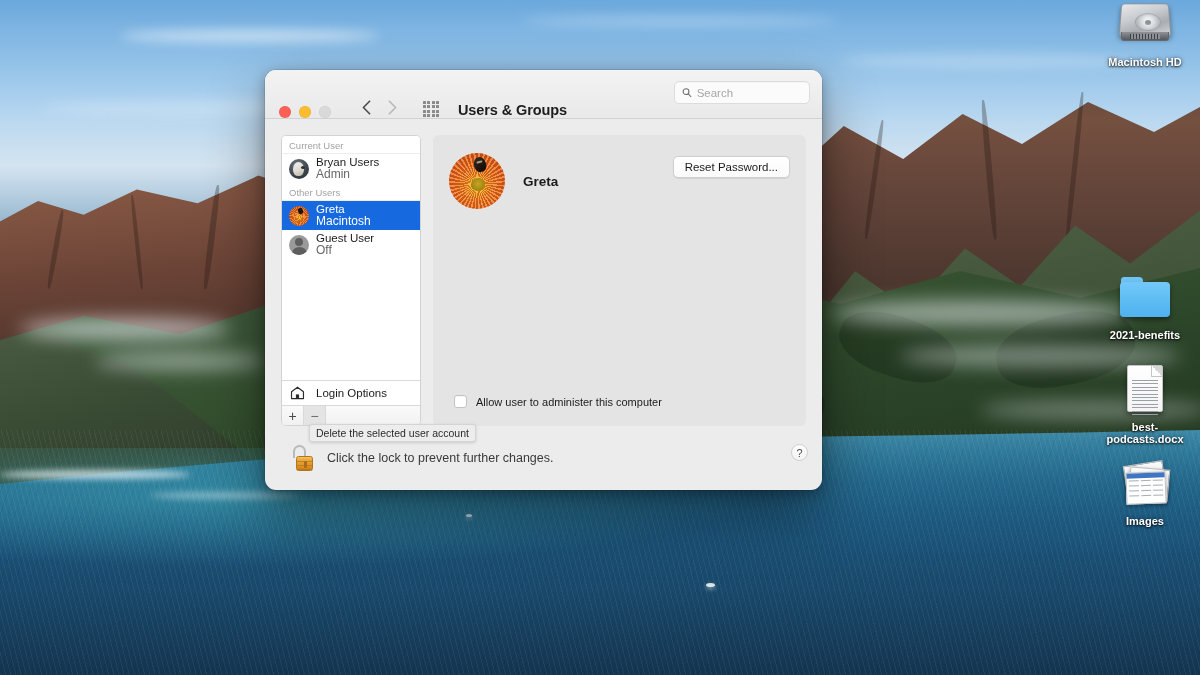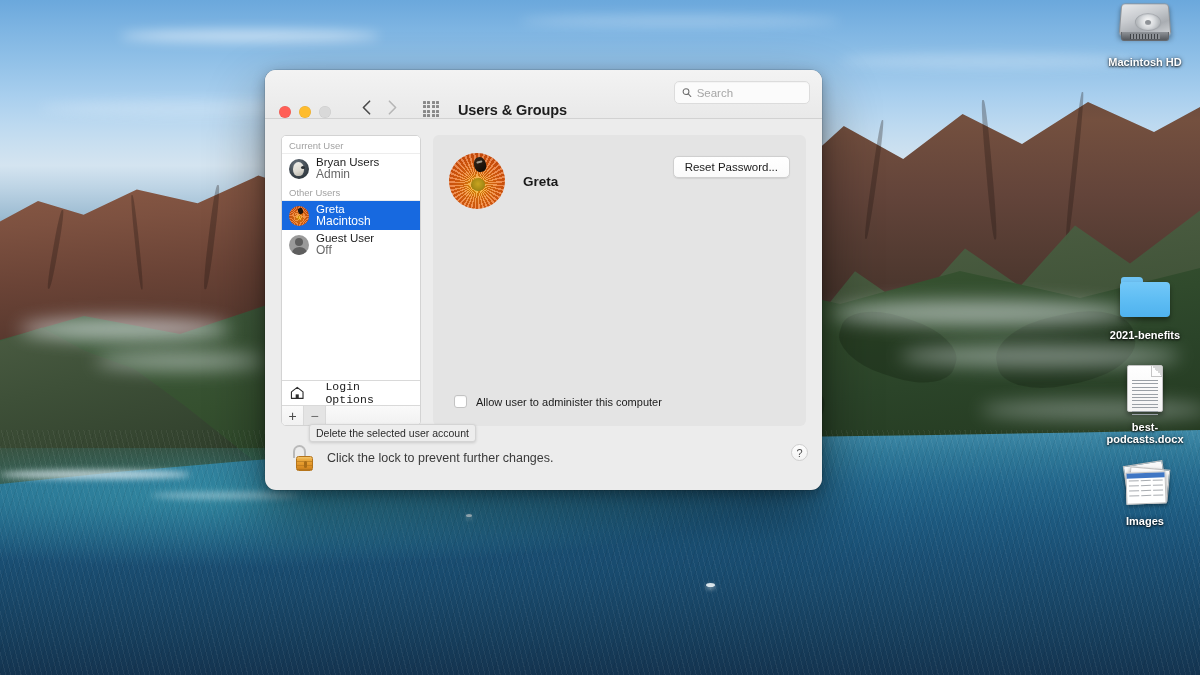--- a/index.html
+++ b/index.html
@@ -290,22 +290,22 @@
   .uav.guest::before {
     content:''; position:absolute; left:2.5px; top:12.5px; width:15px; height:12px;
     border-radius:50% 50% 0 0; background:#5e5e5e;
   }
   .uinfo { line-height:1.08; min-width:0; }
   .uname { font-size:11.5px; color:#1c1c1c; white-space:nowrap; }
   .usub  { font-size:12px; color:#676767; white-space:nowrap; }
   .urow.sel .uname, .urow.sel .usub { color:#fff; }
 
   .login-opts {
-    display:flex; align-items:center; gap:21px; padding:5px 8px; height:25px;
-    border-top:1px solid #d9d9d9; background:#fff;font-family:Liberation Mono, monospace;
+    display:flex; align-items:center; gap:11px; padding:5px 8px; height:25px;
+    border-top:1px solid #d9d9d9; background:#fff;
   }
   .login-opts .lbl { font-size:11.5px; color:#1c1c1c; }
   .addrem {
     display:flex; height:20px; border-top:1px solid #d9d9d9;
     background:linear-gradient(180deg,#fafafa,#f1f1f1);
   }
   .arbtn {
     width:22px; display:flex; align-items:center; justify-content:center;
     font-size:14px; color:#4a4a4a; border-right:1px solid #d9d9d9; line-height:1;
   }

